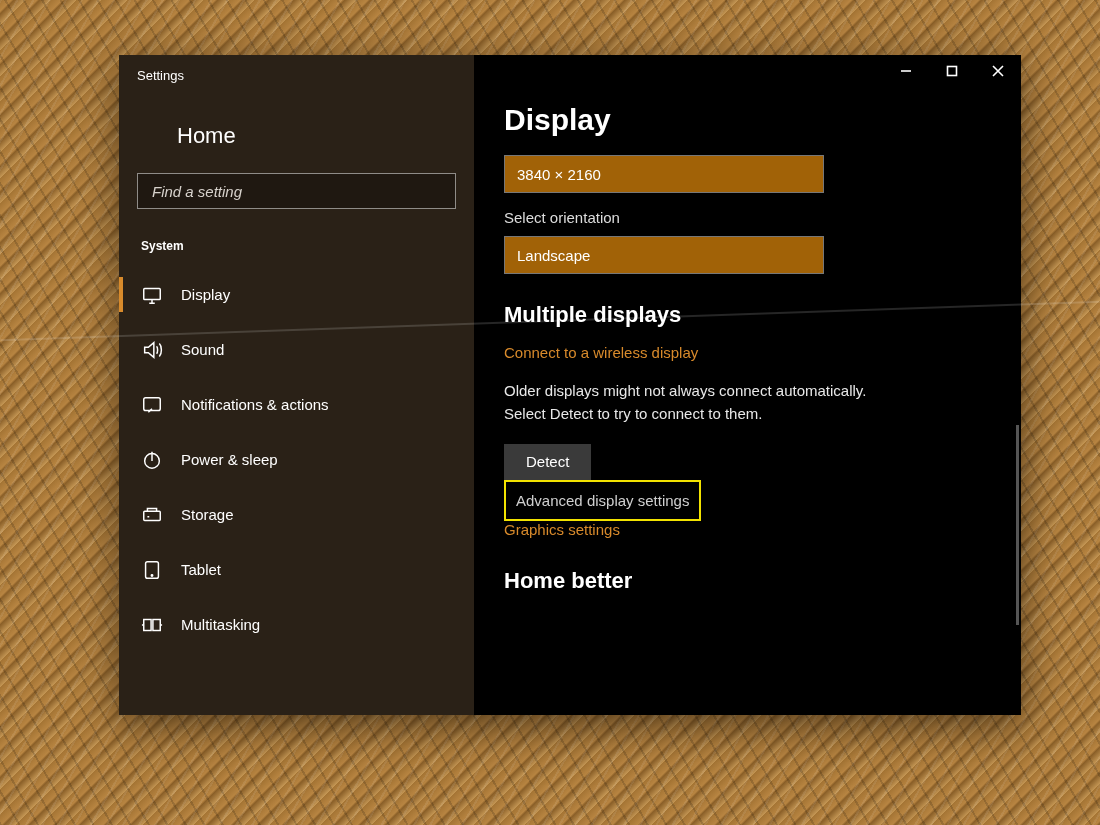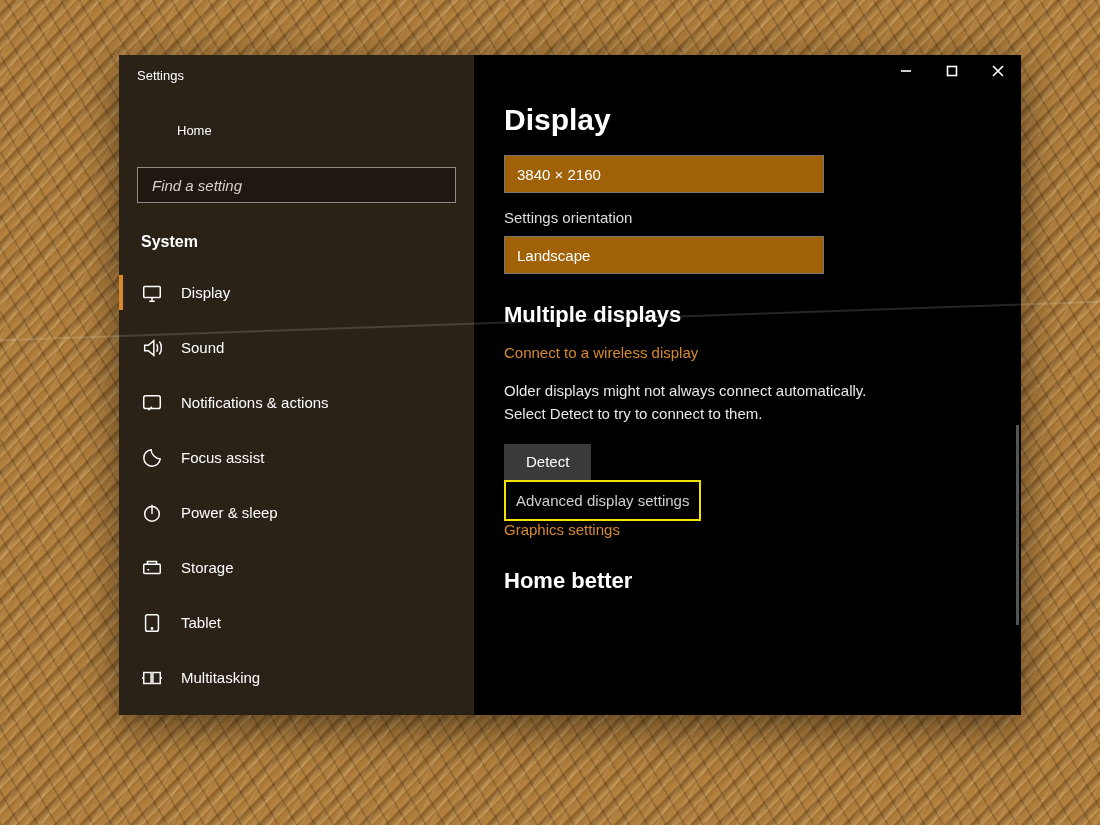--- a/index.html
+++ b/index.html
@@ -46,44 +46,44 @@
     display:flex; flex-direction:column;
   }
   .titlebar-left {
     height: 40px;
     display:flex; align-items:center;
     padding-left:18px;
     font-size:13px;
     color:#fff;
   }
   .home-row {
-    display:flex; align-items:flex-start;
+    display:flex; align-items:flex-end;
     gap:16px;
     padding: 28px 0 24px 22px;
-    font-size:13px;
+    font-size:22px;
   }
   .home-row .icon { width:20px; height:20px; display:flex; align-items:center; justify-content:center;}
   .search-wrap { padding: 0 18px; }
   .search {
     width:100%;
     height:36px;
     background: rgba(0,0,0,0.25);
     border:1px solid rgba(255,255,255,0.5);
     display:flex; align-items:center;
     padding:0 10px 0 14px;
     color:#ddd;
   }
   .search input {
     flex:1; background:transparent; border:none; outline:none;
     color:#fff; font-size:15px;
   }
   .search input::placeholder { color:#d7d2cc; font-style:italic; }
   .category {
     padding: 30px 8px 14px 22px;
-    font-size:16px; font-weight:600;
+    font-size:12px; font-weight:600;
   }
   .nav { flex:1; overflow:hidden; }
   .nav-item {
     display:flex; align-items:center;
     gap:18px;
     height:55px;
     padding-left:22px;
     font-size:15px;
     color:#fff;
     cursor:default;
@@ -213,28 +213,20 @@
         <div class="nav-item">
           <span class="icon">
             <svg width="22" height="22" viewBox="0 0 24 24">
                 <rect x="3" y="4" width="18" height="14" rx="2"></rect>
                 <path d="M8 20l4-4"></path>
               </svg>
           </span>
           <span>Notifications &amp; actions</span>
         </div>
 
-        <div class="nav-item">
-          <span class="icon">
-            <svg width="22" height="22" viewBox="0 0 24 24">
-                <path d="M21 13A9 9 0 1 1 11 3c0 5 5 10 10 10z"></path>
-              </svg>
-          </span>
-          <span>Focus assist</span>
-        </div>
 
         <div class="nav-item">
           <span class="icon">
             <svg width="22" height="22" viewBox="0 0 24 24">
                 <circle cx="12" cy="13" r="8"></circle>
                 <path d="M12 3v10"></path>
               </svg>
           </span>
           <span>Power &amp; sleep</span>
         </div>
@@ -297,21 +289,21 @@
 
         <div class="dropdown">
           <span>3840 × 2160</span>
           <span>
             <svg width="14" height="14" viewBox="0 0 24 24">
                 <path d="M6 9l6 6 6-6"></path>
               </svg>
           </span>
         </div>
 
-        <div class="field-label">Settings orientation</div>
+        <div class="field-label">Select orientation</div>
         <div class="dropdown">
           <span>Landscape</span>
           <span>
             <svg width="14" height="14" viewBox="0 0 24 24">
                 <path d="M6 9l6 6 6-6"></path>
               </svg>
           </span>
         </div>
 
         <div class="section-h">Multiple displays</div>

